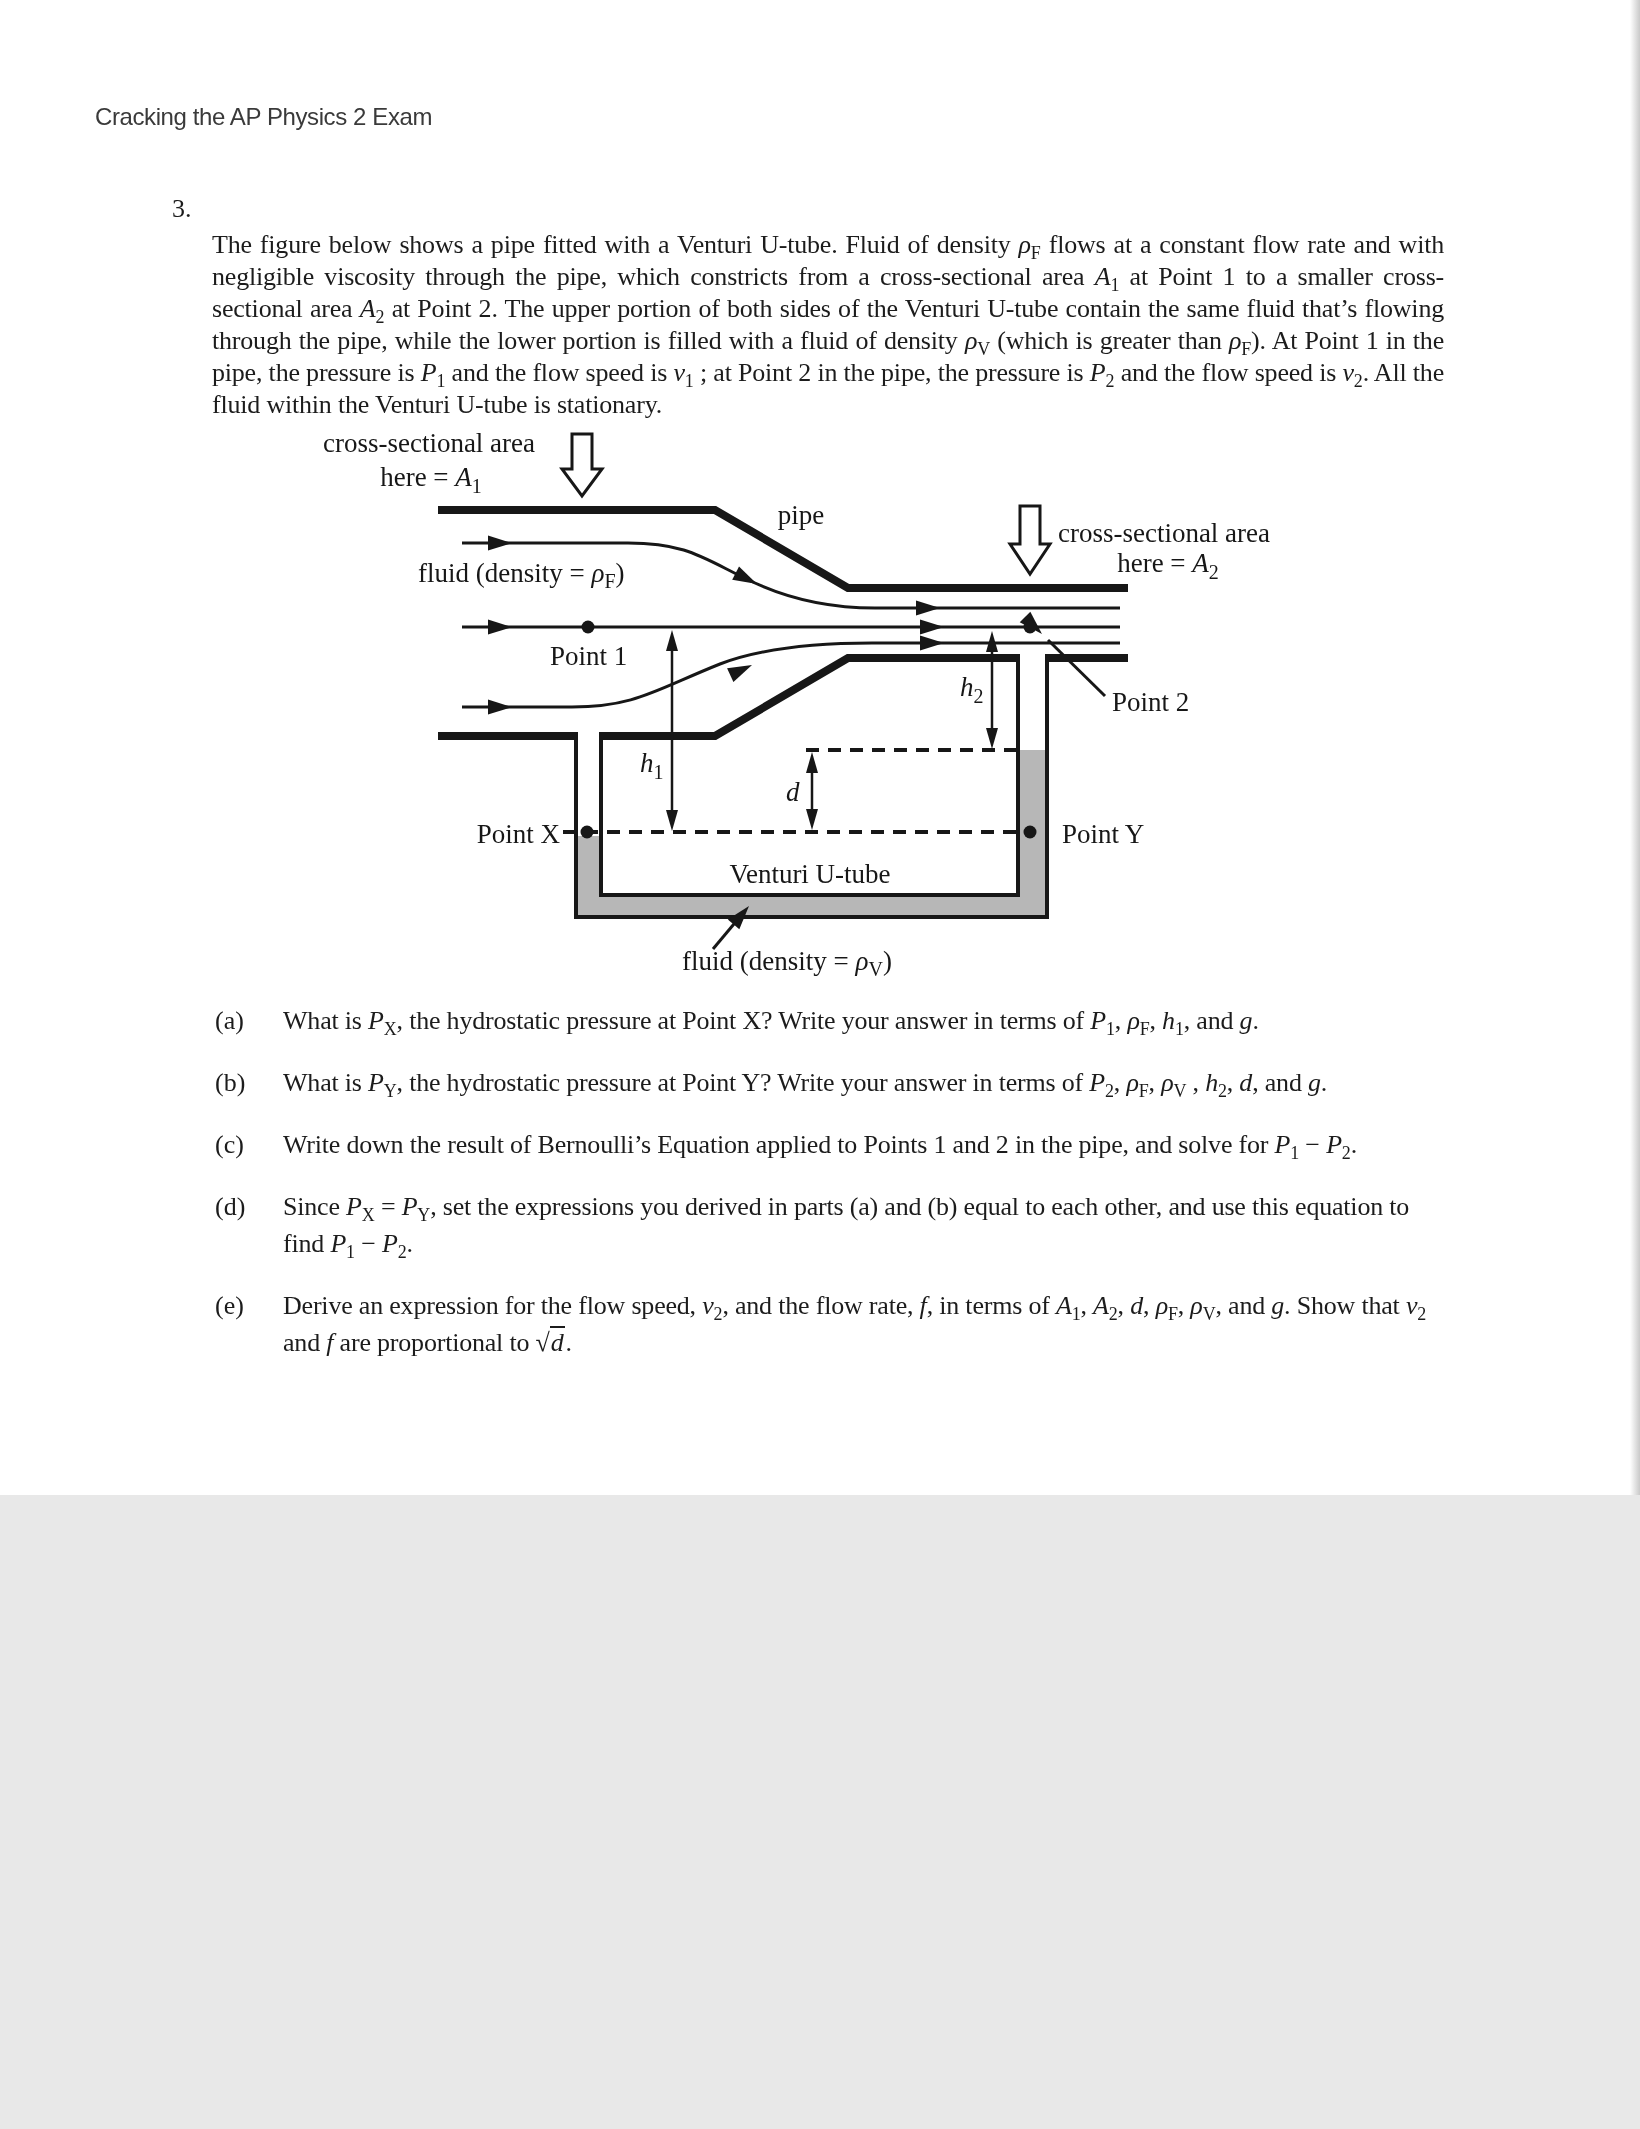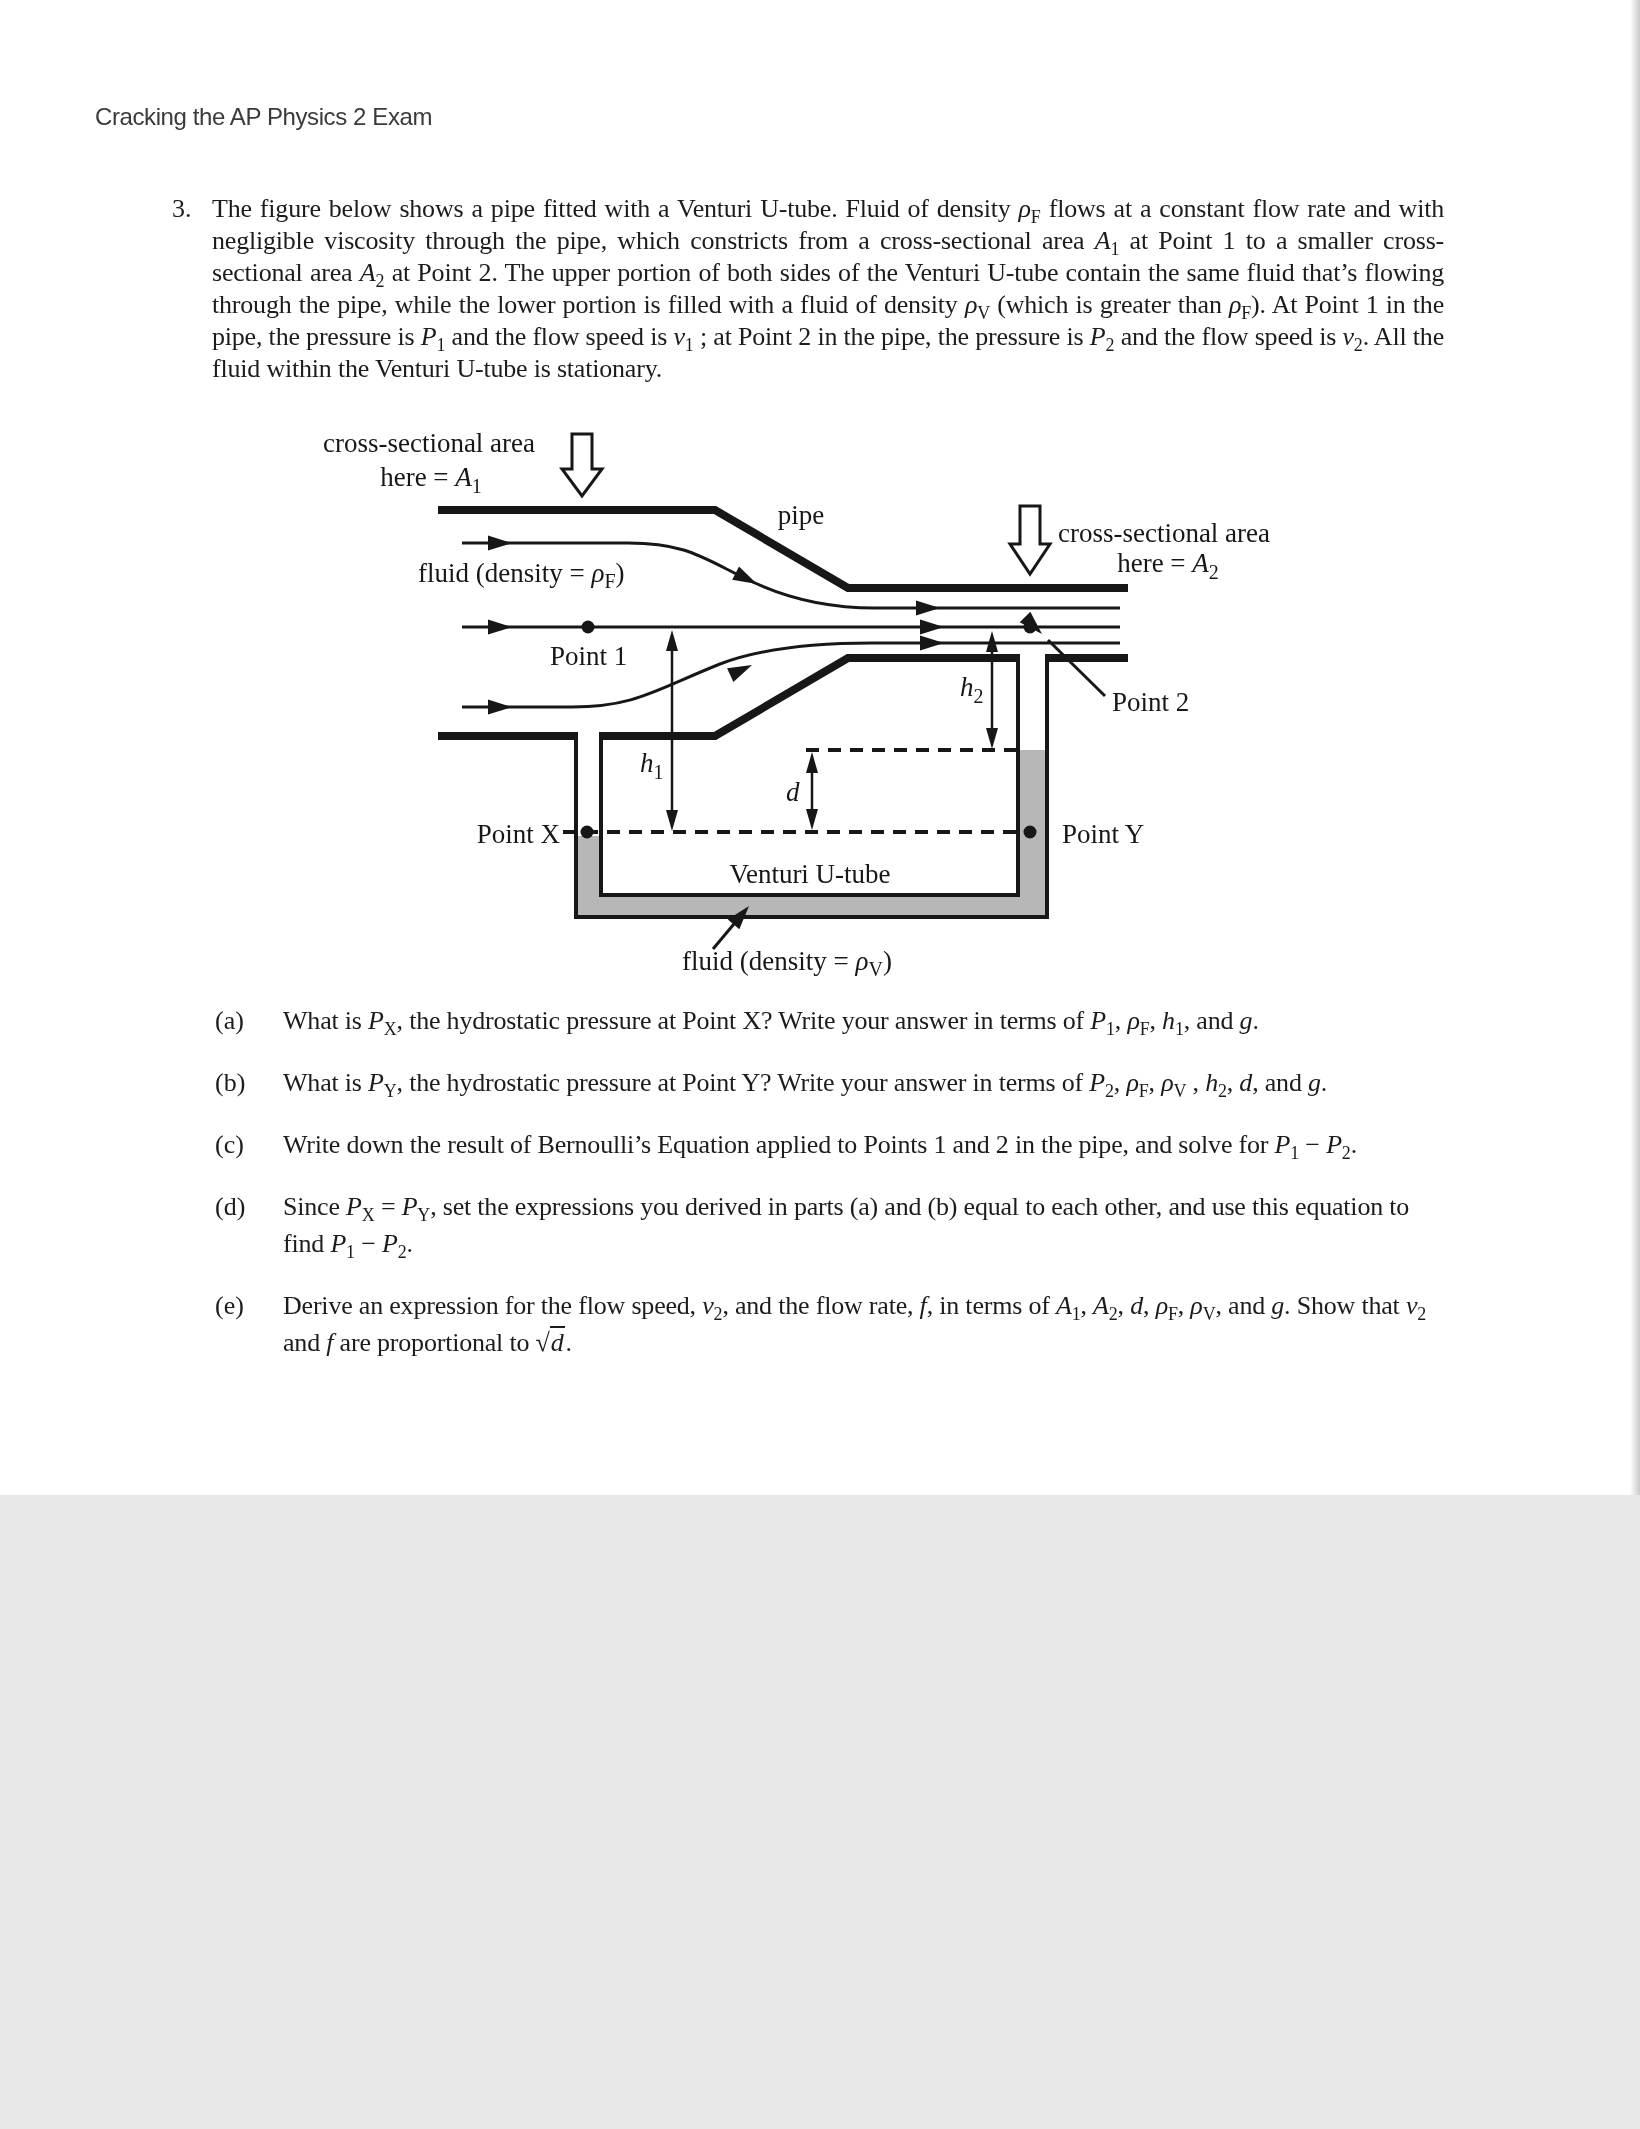--- a/index.html
+++ b/index.html
@@ -4,21 +4,21 @@
 <style>
   html,body{margin:0;padding:0;background:#e8e8e8;}
   .page{position:relative;width:1640px;height:1495px;background:#ffffff;overflow:hidden;
         font-family:"Liberation Serif",serif;color:#1c1c1c;}
   .edge{position:absolute;right:0;top:0;width:10px;height:100%;
         background:linear-gradient(to right,rgba(255,255,255,0),#c9c9c9);}
   .header{position:absolute;left:95px;top:103px;font-family:"Liberation Sans",sans-serif;
         font-size:24px;letter-spacing:-0.4px;color:#3a3a3a;}
   .problem{position:absolute;left:172px;top:193px;width:1272px;display:flex;}
   .pnum{flex:0 0 40px;font-size:26px;line-height:32px;}
-  .ptext{flex:1;font-size:26px;line-height:32px;text-align:justify;letter-spacing:-0.2px;}
+  .ptext{flex:1;font-size:26px;line-height:32px;text-align:justify;letter-spacing:-0.2px;margin-top:36px;}
   .ptext sub,.qtext sub{font-size:18px;line-height:0;vertical-align:-6px;}
   .questions{position:absolute;left:215px;top:1002px;width:1233px;}
   .q{display:flex;margin-bottom:25px;}
   .qlabel{flex:0 0 68px;font-size:26px;line-height:37px;}
   .qtext{flex:1;font-size:26px;line-height:37px;letter-spacing:-0.2px;}
   .rad{font-style:italic;border-top:2px solid #1c1c1c;padding:0 2px 0 1px;}
   .footer{position:absolute;left:96px;top:2018px;display:flex;align-items:flex-start;
         font-family:"Liberation Sans",sans-serif;color:#2e2e2e;gap:36px;}
   .pageno{font-size:26px;font-weight:bold;letter-spacing:2px;}
   .fdiv{width:2px;height:40px;background:#555;margin:0 18px;}

